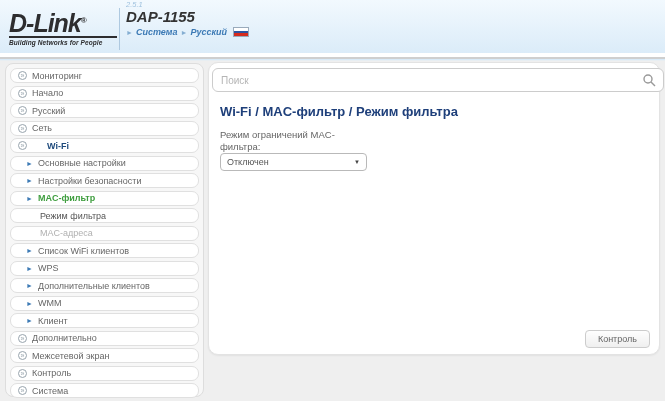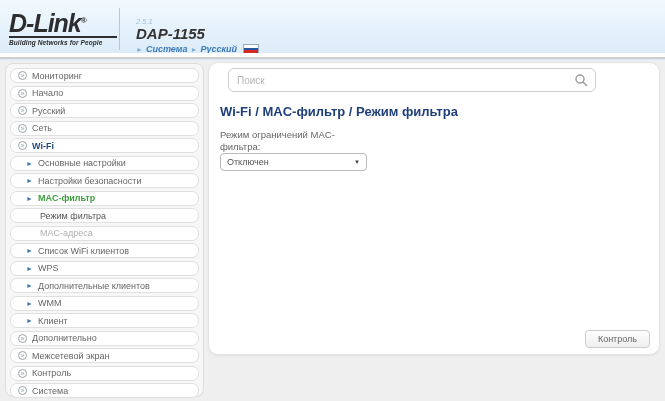--- a/index.html
+++ b/index.html
@@ -27,21 +27,21 @@
   .logo-reg { font-size:8px; vertical-align:super; }
   .logo-tagline {
     font-size:6.5px; font-weight:bold; color:#2d2d2f;
     border-top:2px solid #2d2d2f; padding-top:1px; margin-top:1px;
     letter-spacing:0.1px;
   }
   .header-divider {
     position:absolute; left:119px; top:8px; width:1px; height:42px;
     background:#aec9e0;
   }
-  .model-block { position:absolute; left:126px; top:17px;margin-left:10px; }
+  .model-block { position:absolute; left:126px; top:0; }
   .fw-version { font-size:7.5px; color:#9fc2de; }
   .model-name { font-size:15px; font-weight:bold; color:#333; line-height:16px; }
   .breadcrumb { display:flex; align-items:center; gap:3px; margin-top:2px; font-size:9px; }
   .bc-arrow { color:#85aed2; font-size:7px; }
   .bc-link { color:#3d7ab5; font-weight:bold; }
   .flag { width:16px; height:10px; border:1px solid #9ab; display:inline-block; margin-left:3px; }
   .flag div { height:33.33%; }
   
   .sidebar {
     position:absolute; left:5px; top:63px; width:199px; height:334px;
@@ -57,31 +57,31 @@
   .nav-item.l1 { padding-left:7px; }
   .nav-item.l2 { padding-left:15px; }
   .nav-item.l3 { padding-left:29px; }
   .circ-icon {
     width:9px; height:9px; border-radius:50%;
     border:1px solid #98a4ad; color:#98a4ad;
     font-size:7px; line-height:7px; text-align:center;
     margin-right:5px; flex:0 0 auto;
   }
   .sub-arrow { color:#3d7ab5; font-size:7px; margin-right:5px; flex:0 0 auto; }
-  .nav-item.wifi-active span.lbl { color:#1e4a7c; font-weight:bold; }
+  .nav-item.wifi-active span.lbl { color:#1e4a7c; font-weight:bold;margin-left:15px; }
   .nav-item.green-active span.lbl { color:#3f9e3f; font-weight:bold; }
   .nav-item.current span.lbl { color:#555; }
   .nav-item.dim span.lbl { color:#b0b0b0; }
   
   .main-panel {
     position:absolute; left:208px; top:62px; width:452px; height:293px;
     background:#fff; border:1px solid #e3e3e3; border-radius:10px;
     box-shadow:0 1px 2px rgba(0,0,0,0.06);
   }
-  .search-wrap { position:absolute; left:19px; top:5px; width:368px;border-radius:7px; }
+  .search-wrap { position:absolute; left:3px; top:5px; width:452px;border-radius:7px; }
   .search-input {
     width:100%; height:24px; border:1px solid #ccc; border-radius:6px;
     padding:0 28px 0 8px; font-size:10px; color:#555;
     font-family:"Liberation Sans", sans-serif; background:#fff; outline:none;
   }
   .search-input::placeholder { color:#b5b5b5; }
   .search-icon { position:absolute; right:8px; top:5px; width:14px; height:14px; }
   .page-title {
     position:absolute; left:11px; top:41px;
     font-size:13px; font-weight:bold; color:#1e3f7a;

